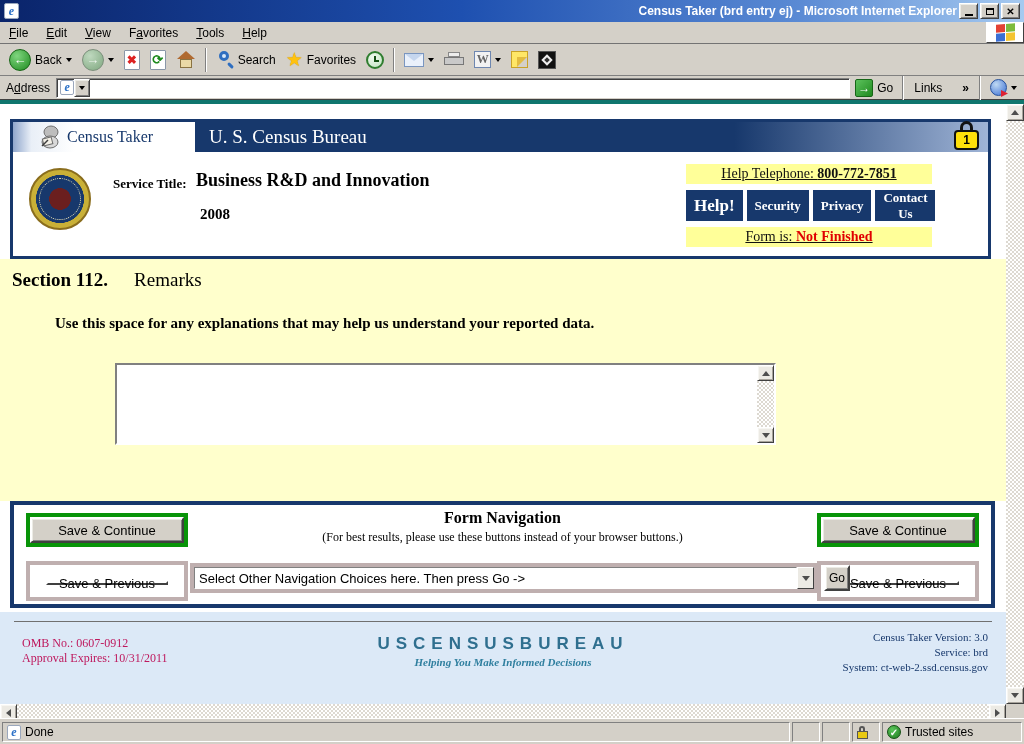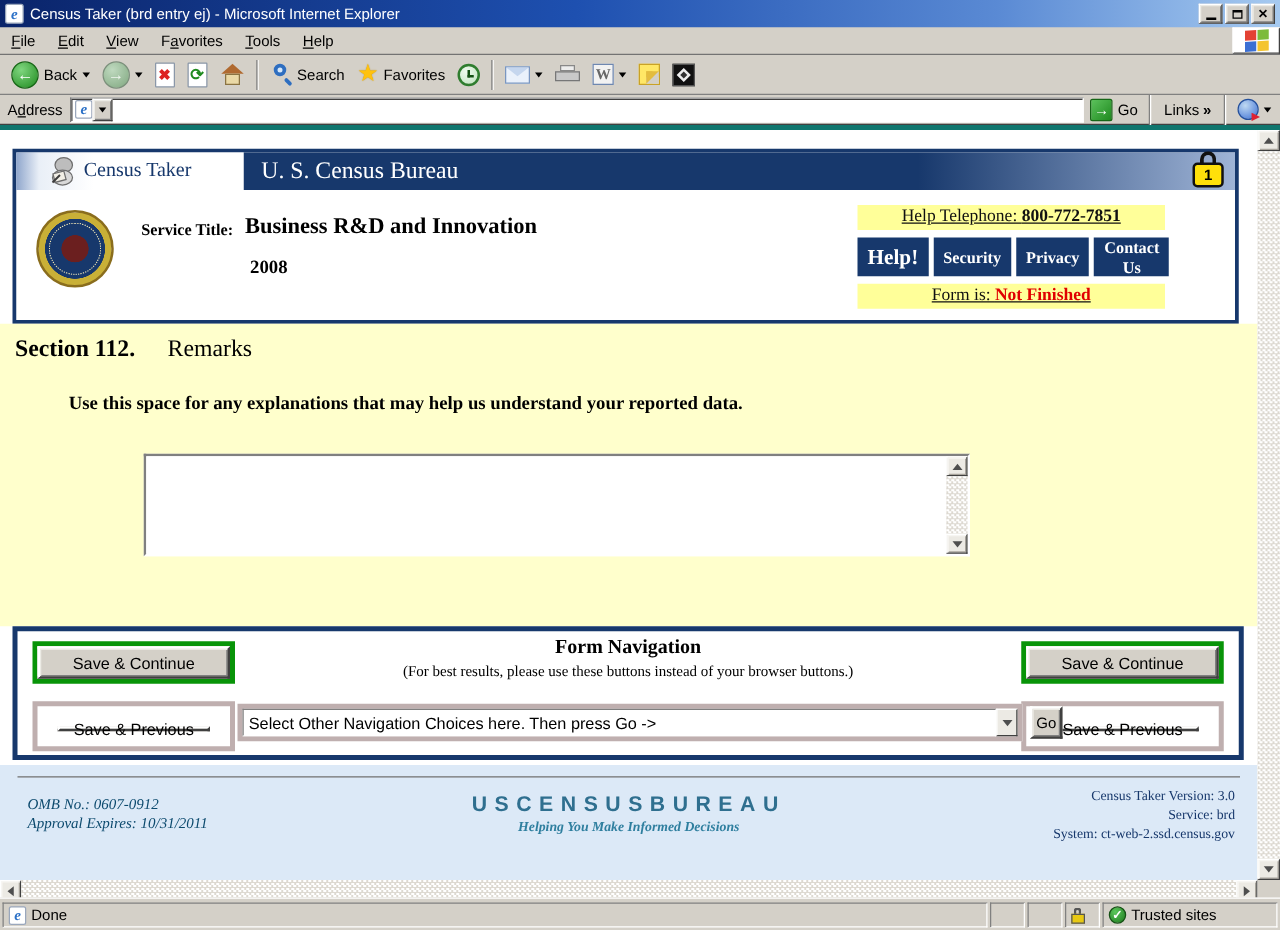--- a/index.html
+++ b/index.html
@@ -9,22 +9,22 @@
   
   .bevel-out { background:#D4D0C8; border:1px solid; border-color:#FFFFFF #404040 #404040 #FFFFFF;
                box-shadow: inset 1px 1px 0 #ECEBE5, inset -1px -1px 0 #808080; }
   .bevel-in  { background:#FFFFFF; border:1px solid; border-color:#808080 #FFFFFF #FFFFFF #808080;
                box-shadow: inset 1px 1px 0 #404040; }
   .sep-v { width:2px; height:24px; border-left:1px solid #808080; border-right:1px solid #FFFFFF; margin:0 4px; }
 
   
   .titlebar { height:22px; background:linear-gradient(90deg,#0A246A 0%,#1E50B0 45%,#5A8AD4 78%,#A6CAF0 100%);
               display:flex; align-items:center; padding:0 4px; }
-  .titlebar .ttl { color:#fff; font-weight:normal; font-size:12px; margin-left:5px; flex:1;
-                   white-space:nowrap; overflow:hidden; }
+  .titlebar .ttl { color:#fff; font-weight:bold; font-size:12px; margin-left:5px; flex:1;
+                   white-space:nowrap; overflow:hidden;text-align:right; }
   .ie-doc { width:15px; height:16px; background:#fff; border:1px solid #9AA7BC; border-radius:2px;
             display:flex; align-items:center; justify-content:center; font-family:"Liberation Serif",serif;
             font-weight:bold; font-style:italic; color:#2C71C7; font-size:12px; }
   .winbtn { width:19px; height:16px; margin-left:2px; display:flex; align-items:center; justify-content:center;
             font-size:10px; font-weight:bold; color:#000; }
   .glyph-min { width:8px; height:2px; background:#000; margin-top:8px; }
   .glyph-rest { width:8px; height:7px; border:1px solid #000; border-top:2px solid #000; position:relative; }
 
   
   .menubar { height:22px; background:#D4D0C8; display:flex; align-items:stretch; border-bottom:1px solid #737373; }
@@ -78,21 +78,21 @@
 
   
   .addressbar { height:24px; background:#D4D0C8; display:flex; align-items:center; padding:0 2px 0 6px;
                 border-bottom:1px solid #404040; }
   .addr-label { font-size:12px; margin-right:6px; }
   .addr-field { flex:1; height:20px; display:flex; align-items:center; padding-left:3px; font-size:12px; background:#fff; }
   .addr-field .url { margin-left:4px; flex:1; white-space:nowrap; overflow:hidden; }
   .addr-drop { width:16px; height:18px; display:flex; align-items:center; justify-content:center; }
   .gosq { width:18px; height:18px; background:linear-gradient(135deg,#5CC25C,#1F8A1F); border:1px solid #166616;
           color:#fff; font-weight:bold; display:flex; align-items:center; justify-content:center; font-size:12px; border-radius:2px; }
-  .links { font-size:12px; display:flex; align-items:center; gap:3px; padding:0 6px; }
+  .links { font-size:12px; display:flex; align-items:center; gap:20px; padding:0 6px; }
   .globe { width:17px; height:17px; border-radius:50%; background:radial-gradient(circle at 35% 30%,#BFD9F2,#3B6FD4); border:1px solid #24509C; position:relative; }
   .globe:after { content:""; position:absolute; right:-2px; bottom:-2px; width:7px; height:7px; background:#D23; clip-path:polygon(0 0,100% 50%,0 100%); }
 
   
   .content { position:absolute; top:100px; left:0; width:1024px; height:618px; background:#fff; border-top:4px solid #0f766e; }
   .page { position:absolute; left:0; top:0; width:1006px; height:600px; background:#fff; overflow:hidden;
           font-family:"Liberation Serif", serif; }
 
   
   .page-box { position:absolute; left:10px; top:15px; width:981px; height:140px; border:3px solid #17386C; background:#fff; }
@@ -162,21 +162,21 @@
              display:flex; align-items:stretch; }
   .selwrap .seltext { flex:1; font-size:13px; padding:3px 4px; white-space:nowrap; overflow:hidden; border:1px solid;
                       border-color:#808080 #FFF #FFF #808080; }
   .selbtn { width:17px; background:#ECEAE4; border:1px solid; border-color:#FFF #404040 #404040 #FFF;
             display:flex; align-items:center; justify-content:center; }
   .gobtn { position:absolute; left:810px; top:60px; width:26px; height:26px; font-size:12px; }
 
   
   .footer { position:absolute; left:0; top:508px; width:100%; height:92px; background:#DCE9F7; font-family:"Liberation Serif",serif; }
   .footer .rule { border-top:1px solid #707070; margin:9px 14px 0 14px; }
-  .foot-left { position:absolute; left:22px; top:24px; font-size:12px; color:#0c4a6e; line-height:15px;font-style:italic; }
+  .foot-left { position:absolute; left:22px; top:24px; font-size:12px; color:#be185d; line-height:15px; }
   .foot-center { position:absolute; left:0; right:0; top:22px; text-align:center; }
   .foot-logo { font-family:"Liberation Sans",sans-serif; font-weight:bold; font-size:17px; letter-spacing:6px; color:#2F6F8F; }
   .foot-tag { font-style:italic; font-size:11px; color:#2F7F9F; margin-top:2px; font-weight:bold; }
   .foot-right { position:absolute; right:18px; top:18px; text-align:right; font-size:11px; color:#17386C; line-height:15px; }
 
   
   .vscroll { position:absolute; right:0; top:0; width:18px; height:600px; display:flex; flex-direction:column; }
   .vscroll .sb-btn { width:18px; height:17px; }
   .vscroll .sb-track { flex:1; }
   .hscroll { position:absolute; left:0; top:600px; width:1006px; height:17px; display:flex; }

